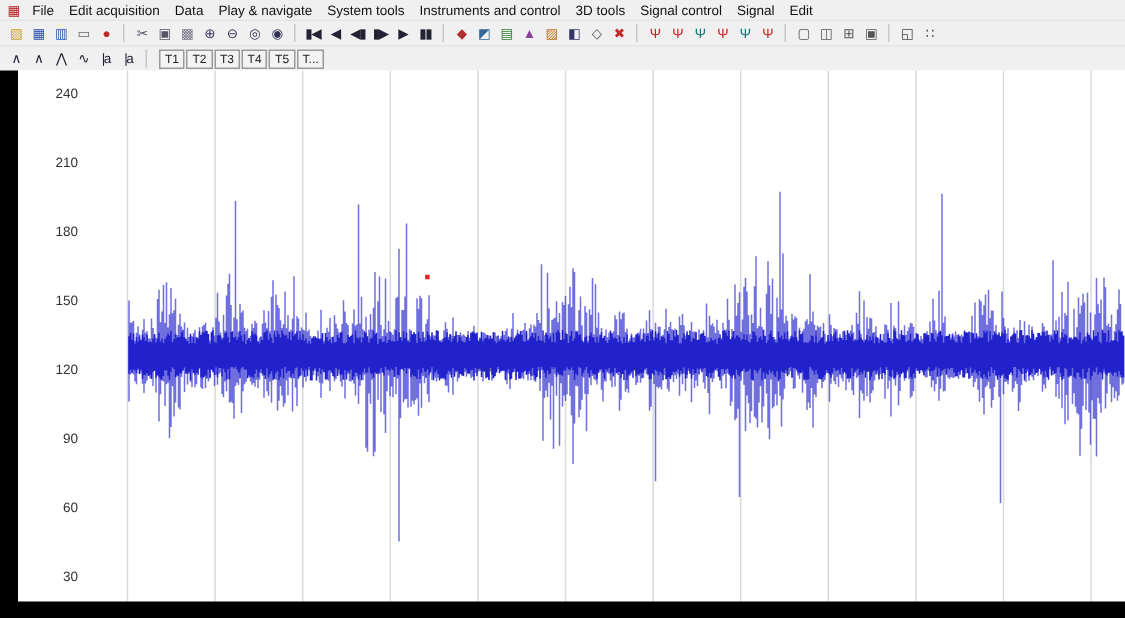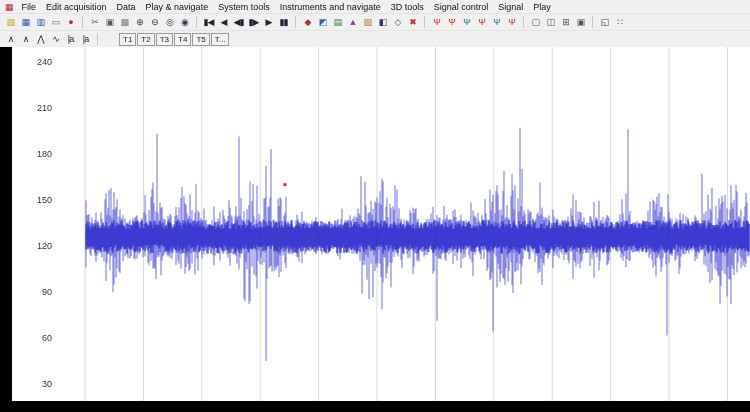--- a/index.html
+++ b/index.html
@@ -8,44 +8,44 @@
 
   .menubar{height:13px;background:#f0f0f0;display:flex;align-items:center;font-size:9px;color:#111;padding-left:2px;}
   .app-icon{font-size:9px;margin:0 3px;}
   .menu-item{padding:0 5px;cursor:default;white-space:nowrap;}
 
   .toolbar{height:17px;background:#f0f0f0;display:flex;align-items:center;padding-left:3px;border-top:1px solid #e3e3e3;}
   .tbtn{min-width:15px;height:15px;display:inline-flex;align-items:center;justify-content:center;
         font-size:9px;line-height:1;border:1px solid transparent;border-radius:2px;cursor:default;letter-spacing:-1px;}
   .sep{width:1px;height:12px;background:#c6c6c6;margin:0 4px;display:inline-block;}
 
-  .tabstrip{display:inline-flex;margin-left:17px;}
+  .tabstrip{display:inline-flex;margin-left:4px;}
   .tab{font-size:8px;height:13px;line-height:11px;padding:0 3px;border:1px solid #9a9a9a;background:#f3f3f3;margin-right:1px;color:#222;cursor:default;}
 
   .chart-area{position:absolute;left:0;top:47px;right:0;bottom:0;background:#fff;}
   .left-strip{position:absolute;left:0;top:0;width:12px;bottom:0;background:#000;}
   .bottom-strip{position:absolute;left:0;right:0;bottom:0;height:11px;background:#000;}
   #plot{position:absolute;left:12px;top:0;}
 </style>
 </head>
 <body>
 
 <div class="menubar">
   <span class="app-icon" style="color: rgb(178, 34, 34);">▦</span>
   <div id="menu-items" style="display:flex;">
       <span class="menu-item">File</span>
       <span class="menu-item">Edit acquisition</span>
       <span class="menu-item">Data</span>
       <span class="menu-item">Play &amp; navigate</span>
       <span class="menu-item">System tools</span>
-      <span class="menu-item">Instruments and navigate</span>
+      <span class="menu-item">Instruments and control</span>
       <span class="menu-item">3D tools</span>
       <span class="menu-item">Signal control</span>
       <span class="menu-item">Signal</span>
-      <span class="menu-item">Play</span>
+      <span class="menu-item">Edit</span>
     </div>
 </div>
 
 <div class="toolbar" id="toolbar1">
     <span class="tbtn" style="color: rgb(201, 162, 39);">▧</span>
     <span class="tbtn" style="color: rgb(43, 79, 174);">▦</span>
     <span class="tbtn" style="color: rgb(43, 79, 174);">▥</span>
     <span class="tbtn" style="color: rgb(102, 102, 102);">▭</span>
     <span class="tbtn" style="color: rgb(194, 42, 42);">●</span>
     <span class="sep"></span>

